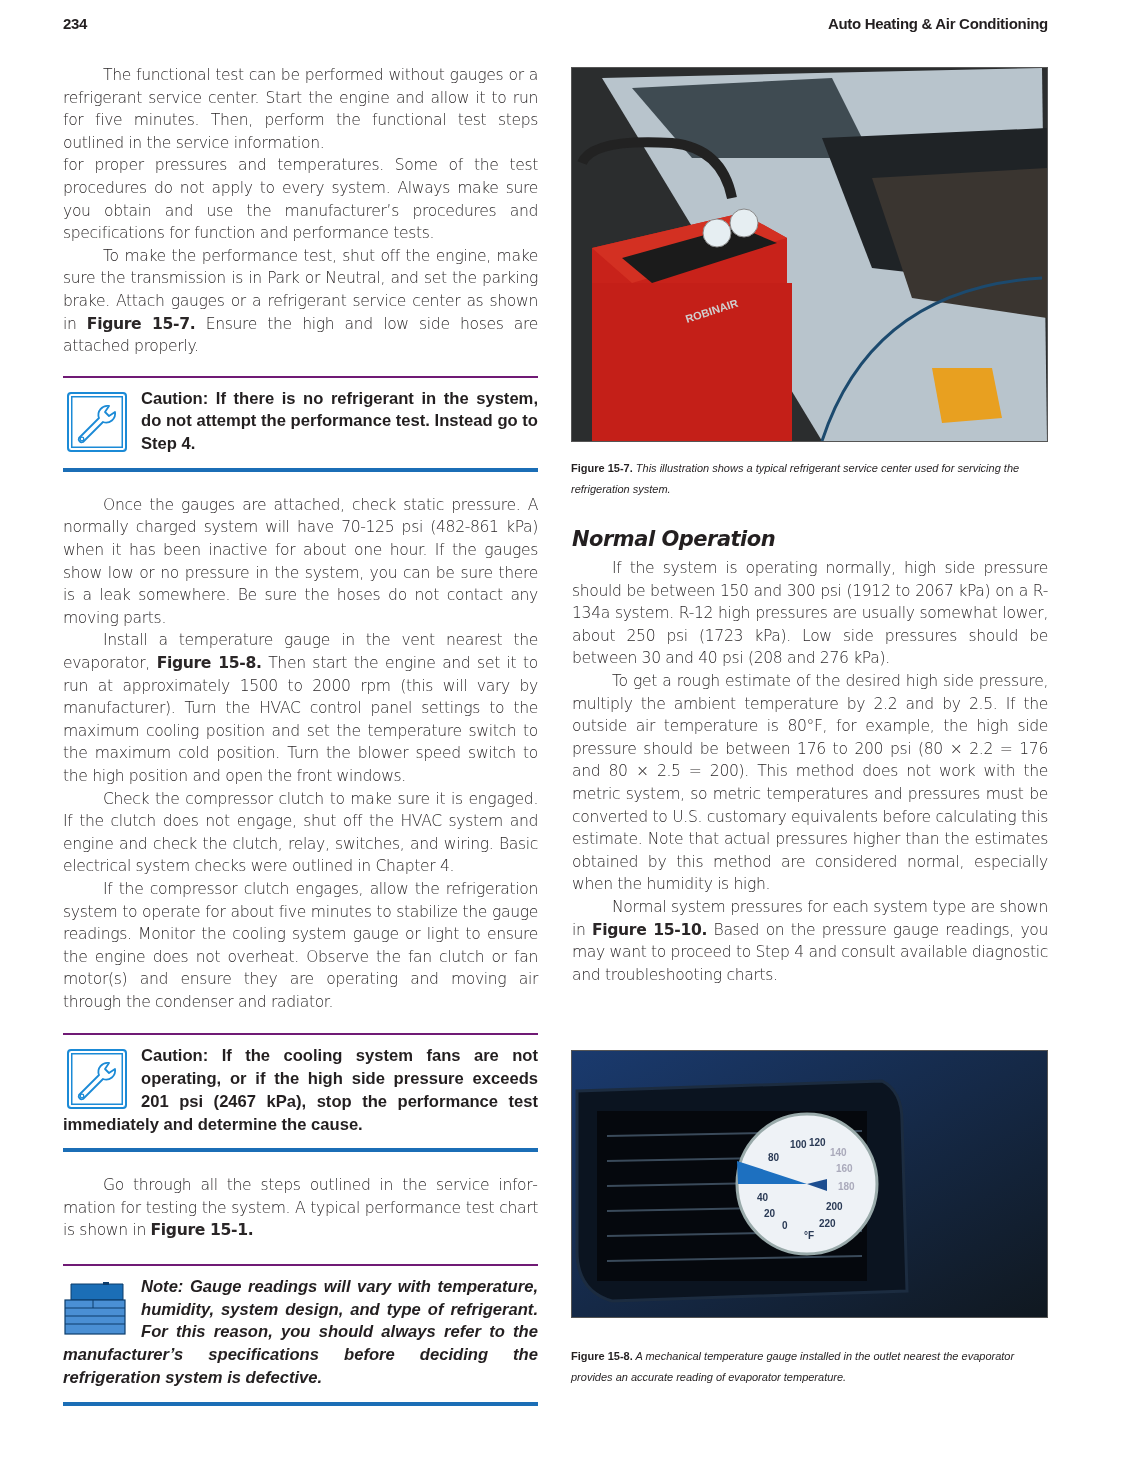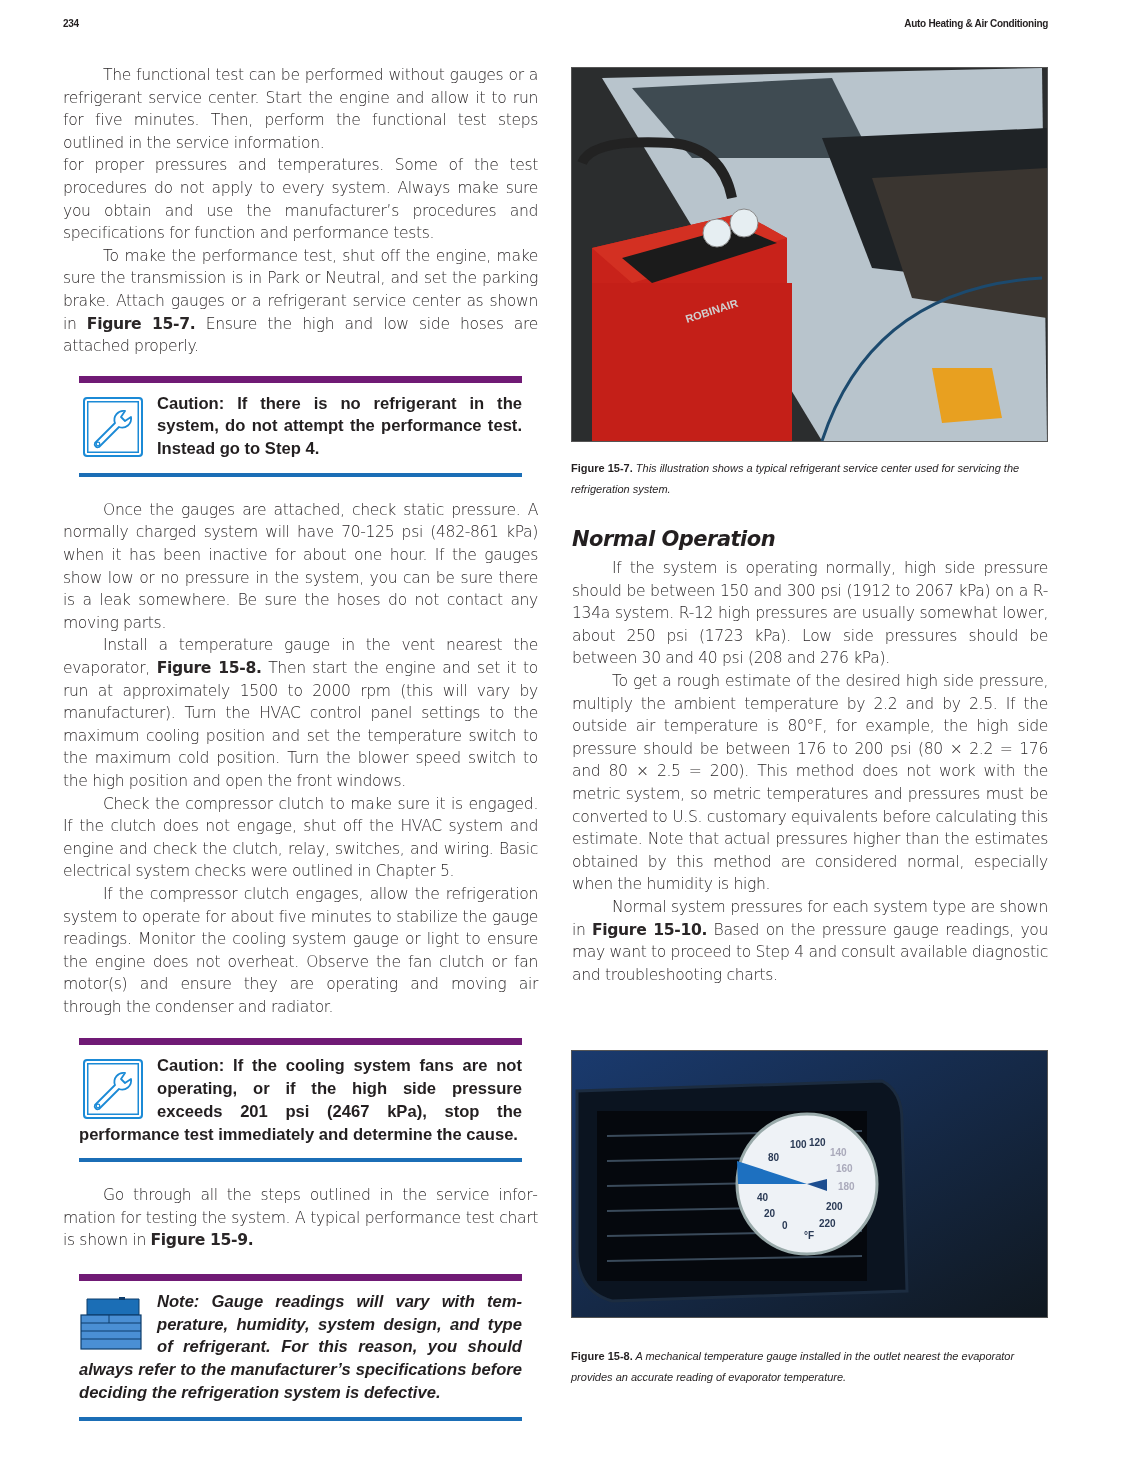--- a/index.html
+++ b/index.html
@@ -1,34 +1,34 @@
 <!DOCTYPE html>
 <html><head>
 <meta charset="utf-8">
 <style>
   html, body { margin: 0; padding: 0; background: #ffffff; }
   body { width: 1144px; height: 1467px; position: relative; overflow: hidden; color: #231f20; }
   .page { position: absolute; left: 0; top: 0; width: 1144px; height: 1467px; }
   .running-head {
     position: absolute; top: 12px; left: 63px; right: 96px; height: 22px;
-    font-family: "Liberation Sans", sans-serif; font-weight: bold; font-size: 10px;
+    font-family: "Liberation Sans", sans-serif; font-weight: bold; font-size: 15px;
     display: flex; justify-content: space-between; align-items: center; letter-spacing: -0.3px;
   }
   .col { position: absolute; font-family: "DejaVu Sans", sans-serif; }
   .col-left { left: 63px; width: 475px; top: 64px; }
   .col-right { left: 572px; width: 476px; top: 64px; }
   .body-text {
     font-family: "DejaVu Sans", sans-serif; font-size: 15.6px; line-height: 22.6px;
     text-align: justify; margin: 0; letter-spacing: -0.35px; font-weight: 300; color: #2a2627;
   }
   .body-text.indent { text-indent: 40px; }
   .body-text b { font-weight: bold; }
   .callout {
-    position: relative; border-top: 7px solid #701a75; border-bottom: 4px solid #1b6eb6;
-    padding: 10px 0 12px 0; margin: 16px;
+    position: relative; border-top: 2px solid #701a75; border-bottom: 4px solid #1b6eb6;
+    padding: 10px 0 12px 0; margin: 0;
   }
   .callout-text {
     font-family: "Liberation Sans", sans-serif; font-weight: bold; font-size: 16.6px;
     line-height: 22.7px; text-align: justify; margin: 0; color: #231f20;
   }
   .callout-icon { float: left; margin: 4px 14px 2px 4px; }
   .wrench-box {
     width: 56px; height: 56px; border: 2px solid #1b8ad6; border-radius: 4px; position: relative;
     box-shadow: inset 0 0 0 2px #fff, inset 0 0 0 3.5px #1b8ad6;
   }
@@ -68,37 +68,37 @@
             <circle cx="13" cy="45" r="1.8" fill="none" stroke="#1b8ad6" stroke-width="1.3"></circle>
           </svg>
         </div>
       </div>
       <p class="callout-text">Caution: If there is no refrigerant in the system, do not attempt the performance test. Instead go to Step 4.</p>
       <div style="clear:both"></div>
     </div>
 
     <p class="body-text indent" style="margin-top:22px;">Once the gauges are attached, check static pressure. A normally charged system will have 70-125 psi (482-861 kPa) when it has been inactive for about one hour. If the gauges show low or no pressure in the system, you can be sure there is a leak somewhere. Be sure the hoses do not contact any moving parts.</p>
     <p class="body-text indent"><span>Install a temperature gauge in the vent nearest the evaporator, </span><b>Figure 15-8.</b><span> Then start the engine and set it to run at approximately 1500 to 2000 rpm (this will vary by manufacturer). Turn the HVAC control panel settings to the maximum cooling position and set the temperature switch to the maximum cold position. Turn the blower speed switch to the high position and open the front windows.</span></p>
-    <p class="body-text indent">Check the compressor clutch to make sure it is engaged. If the clutch does not engage, shut off the HVAC system and engine and check the clutch, relay, switches, and wiring. Basic electrical system checks were outlined in Chapter 5.</p>
+    <p class="body-text indent">Check the compressor clutch to make sure it is engaged. If the clutch does not engage, shut off the HVAC system and engine and check the clutch, relay, switches, and wiring. Basic electrical system checks were outlined in Chapter 4.</p>
     <p class="body-text indent">If the compressor clutch engages, allow the refrigera­tion system to operate for about five minutes to stabilize the gauge readings. Monitor the cooling system gauge or light to ensure the engine does not overheat. Observe the fan clutch or fan motor(s) and ensure they are operating and moving air through the condenser and radiator.</p>
 
     <div class="callout" style="margin-top:20px;">
       <div class="callout-icon">
         <div class="wrench-box">
           <svg width="56" height="56" viewBox="0 0 56 56" style="position:absolute;left:0;top:0;">
             <path d="M10 44 L30 24 A9 9 0 0 1 40 12 L36 18 L40 22 L46 18 A9 9 0 0 1 34 28 L14 48 A3 3 0 0 1 10 44 Z" fill="none" stroke="#1b8ad6" stroke-width="1.8" stroke-linejoin="round"></path>
             <circle cx="13" cy="45" r="1.8" fill="none" stroke="#1b8ad6" stroke-width="1.3"></circle>
           </svg>
         </div>
       </div>
       <p class="callout-text">Caution: If the cooling system fans are not operating, or if the high side pressure exceeds 201 psi (2467 kPa), stop the performance test immediately and determine the cause.</p>
       <div style="clear:both"></div>
     </div>
 
-    <p class="body-text indent" style="margin-top:22px;"><span>Go through all the steps outlined in the service infor­mation for testing the system. A typical performance test chart is shown in </span><b>Figure 15-9.</b></p>
+    <p class="body-text indent" style="margin-top:22px;"><span>Go through all the steps outlined in the service infor­mation for testing the system. A typical performance test chart is shown in </span><b>Figure 15-1.</b></p>
 
     <div class="callout" style="margin-top:22px;font-style:italic;">
       <div class="callout-icon" style="margin:4px 12px 2px 0;">
         <svg width="66" height="58" viewBox="0 0 66 58">
           <polygon points="8,4 60,4 60,20 8,20" fill="#1b6eb6" stroke="#0d3d6b" stroke-width="1"></polygon>
           <rect x="2" y="20" width="60" height="34" fill="#4a8fd4" stroke="#0d3d6b" stroke-width="1.2"></rect>
           <line x1="2" y1="28" x2="62" y2="28" stroke="#0d3d6b" stroke-width="1.2"></line>
           <line x1="2" y1="36" x2="62" y2="36" stroke="#0d3d6b" stroke-width="1.2"></line>
           <line x1="2" y1="44" x2="62" y2="44" stroke="#0d3d6b" stroke-width="1.2"></line>
           <line x1="30" y1="20" x2="30" y2="28" stroke="#0d3d6b" stroke-width="1"></line>

